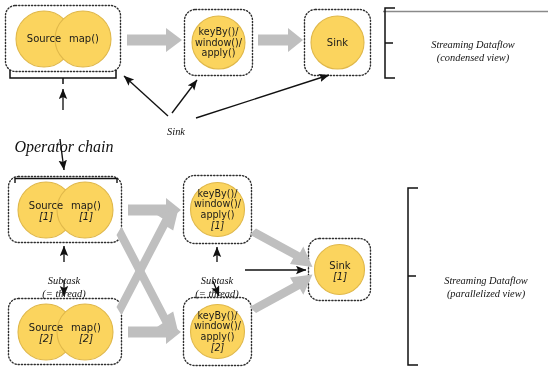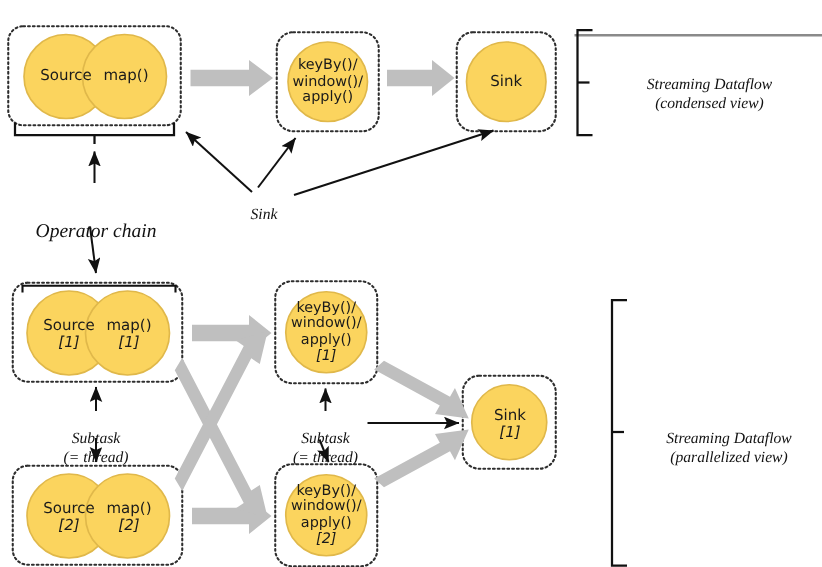--- a/index.html
+++ b/index.html
@@ -1,20 +1,20 @@
 <!DOCTYPE html>
 <html><head>
 <meta charset="utf-8">
 <style>
   html,body{margin:0;padding:0;background:#ffffff;}
   body{
     width:548px;height:378px;position:relative;overflow:hidden;
     font-family:"DejaVu Sans","Liberation Sans",sans-serif;
   }
-  #stage{position:absolute;left:0;top:12px;width:548px;height:336px;}
+  #stage{position:absolute;left:0;top:0;width:548px;height:336px;}
   svg.layer{position:absolute;left:0;top:0;width:548px;height:378px;}
   .nodetext{
     position:absolute;
     display:flex;align-items:center;justify-content:center;
     flex-direction:column;
     text-align:center;
     color:#1a1a1a;
     pointer-events:none;
     line-height:1.12;
   }
@@ -135,21 +135,21 @@
 
   <div class="nodetext" style="left:310px;top:34px;width:55px;height:18px;font-size:10px;">
     <span>Sink</span>
   </div>
 
   <div class="lbl" style="left:400px;top:27px;width:146px;font-size:10.4px;">
     <span>Streaming Dataflow
 (condensed view)</span>
   </div>
 
-  <div class="lbl" style="left:5px;top:119px;width:118px;font-size:13px;">
+  <div class="lbl" style="left:5px;top:119px;width:118px;font-size:16px;">
     <span>Operator chain</span>
   </div>
   <div class="lbl" style="left:150px;top:114px;width:52px;font-size:10.4px;">
     <span>Sink</span>
   </div>
 
   <div class="nodetext" style="left:19px;top:196px;width:54px;height:30px;font-size:10px;">
     <span>Source</span>
     <span style="font-style:italic">[1]</span>
   </div>

